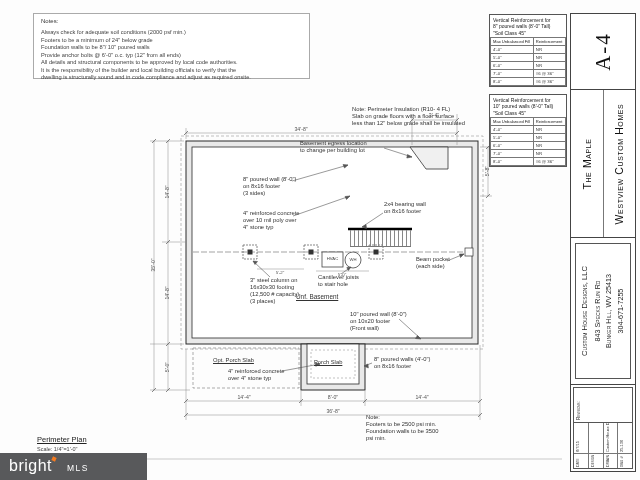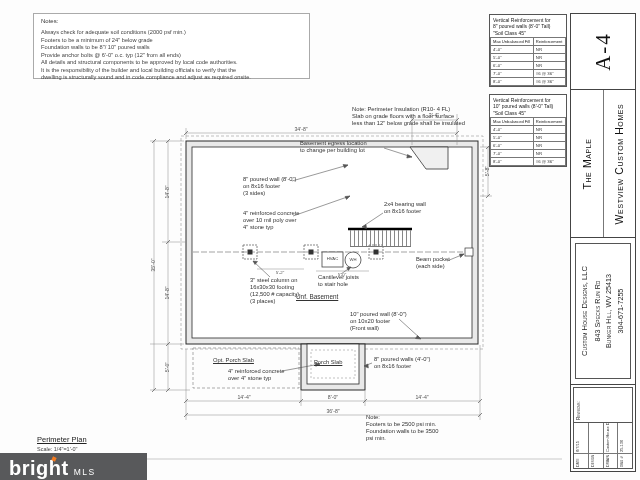--- a/index.html
+++ b/index.html
@@ -74,22 +74,22 @@
   .eq { position: absolute; font-size: 4.2px; color: #444; text-align: center; }
 
   
   .fp-title { position: absolute; left: 37px; top: 435px; font-size: 7.5px; color: #222;
               text-decoration: underline; }
   .fp-scale { position: absolute; left: 37px; top: 446px; font-size: 5.5px; color: #444; }
 
   
   .logo { position: absolute; left: 0; top: 453px; width: 147px; height: 27px;
           background: #58595b; display: flex; align-items: baseline; padding: 3px 0 0 9px; }
-  .logo .brand { color: #fff; font-size: 20px; font-weight: bold; letter-spacing: 0.5px; line-height: 1.2; }
-  .logo .mls { color: #fff; font-size: 8.5px; letter-spacing: 1.5px; margin-left: 5px; }
+  .logo .brand { color: #fff; font-size: 16px; font-weight: normal; letter-spacing: 0.5px; line-height: 1.2; }
+  .logo .mls { color: #fff; font-size: 8.5px; letter-spacing: 1.5px; margin-left: 15px; }
   .logo .mark { position: absolute; left: 52px; top: 4px; width: 4px; height: 4px;
                 background: #f47b20; transform: rotate(25deg); }
 </style>
 </head>
 <body>
 
 <svg class="abs" style="left:0;top:0" width="640" height="480" viewBox="0 0 640 480">
 
   <g stroke="#999" stroke-width="0.6" fill="none">
     <rect x="181" y="136" width="302" height="213" stroke-dasharray="3,2"></rect>

